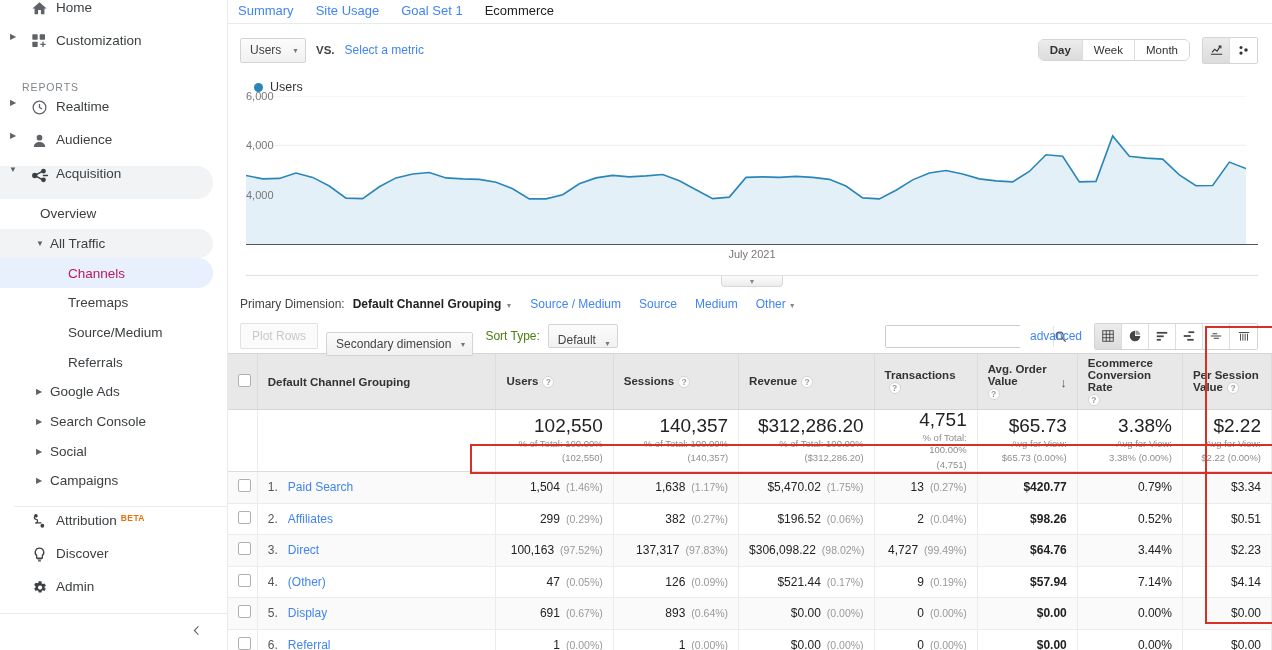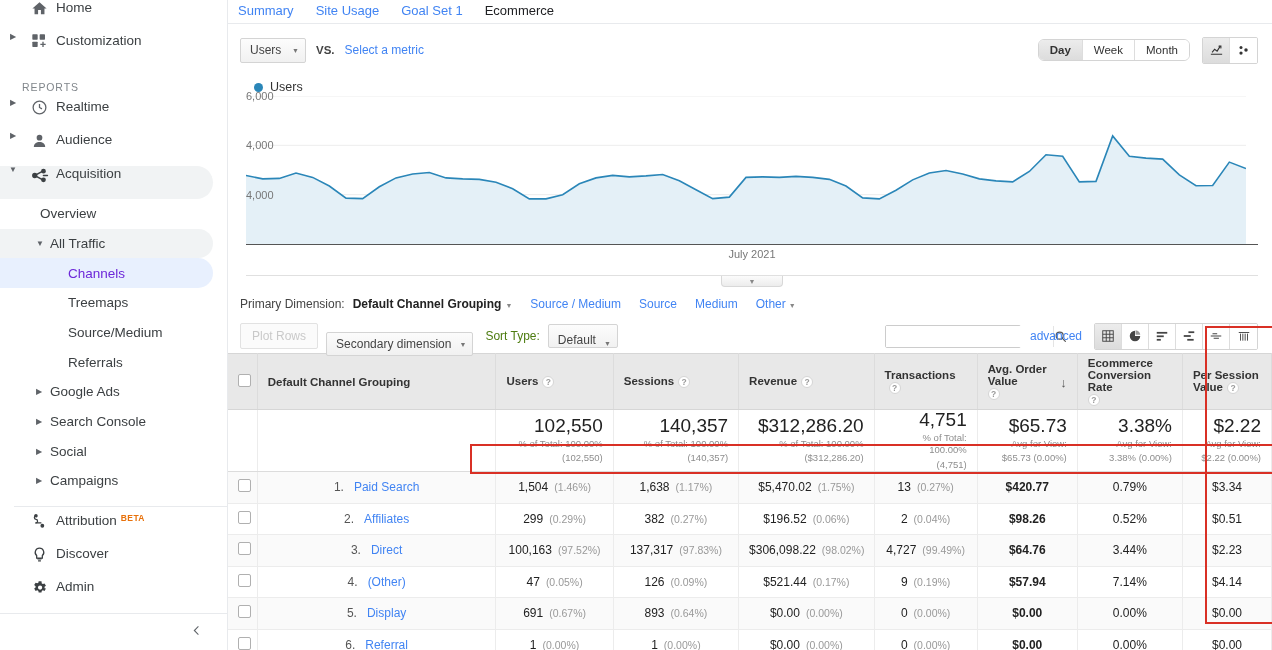--- a/index.html
+++ b/index.html
@@ -49,21 +49,21 @@
     display: flex; align-items: center; height: 32px;
     padding-left: 40px; cursor: pointer;
     border-top-right-radius: 16px; border-bottom-right-radius: 16px;
     margin-right: 14px; color: #3c4043; font-size: 13.5px;
   }
   .subnav .caret {
     width: 14px; min-width: 14px; font-size: 8px; color: #5f6368;
     margin-left: -14px;
   }
   .subnav.sel { background: #f1f3f4; }
-  .subnav.current { background: #e8f0fe; color: #6d28d9; padding-left: 68px; }
+  .subnav.current { background: #e8f0fe; color: #be185d; padding-left: 68px; }
   .subnav.deep { padding-left: 68px; }
 
   .nav-divider { height: 1px; background: #e8eaed; margin: 10px 0 6px 14px; }
   .beta-tag {
     font-size: 8.5px; color: #e8710a; font-weight: 700;
     vertical-align: super; margin-left: 4px; letter-spacing: .4px;
   }
   .sidebar-footer {
     margin-top: auto; border-top: 1px solid #e8eaed;
     height: 40px; display: flex; align-items: center; justify-content: flex-end;
@@ -197,21 +197,21 @@
 
   .total-row td {
     border-bottom: 1px solid #dcdcdc; border-right: 1px solid #ececec;
     height: 62px; vertical-align: middle; padding: 0 10px; background: #fff;
   }
   .total-big { font-size: 19px; color: #222; text-align: right; line-height: 1.05; font-weight: 400; }
   .total-sub { font-size: 9.5px; color: #8d8d8d; text-align: right; line-height: 1.3; margin-top: 2px; }
 
   .drow td {
     border-bottom: 1px solid #ececec; border-right: 1px solid #ececec;
-    height: 31.5px; padding: 0 10px; background: #fff; vertical-align: middle; text-align: center;
+    height: 31.5px; padding: 0 10px; background: #fff; vertical-align: middle;
   }
   .drow:nth-child(even) td { background: #fafafa; }
   .cell-num { text-align: right; white-space: nowrap; font-size: 12px; color: #222; }
   .cell-num .pct { color: #999; font-size: 10.5px; margin-left: 6px; }
   .cell-num.bold { font-weight: 700; }
   .chk {
     width: 13px; height: 13px; border: 1px solid #b0b0b0; border-radius: 2px;
     background: #fff; display: inline-block; cursor: pointer;
   }
   .idx { color: #555; font-size: 12px; margin-right: 10px; }

